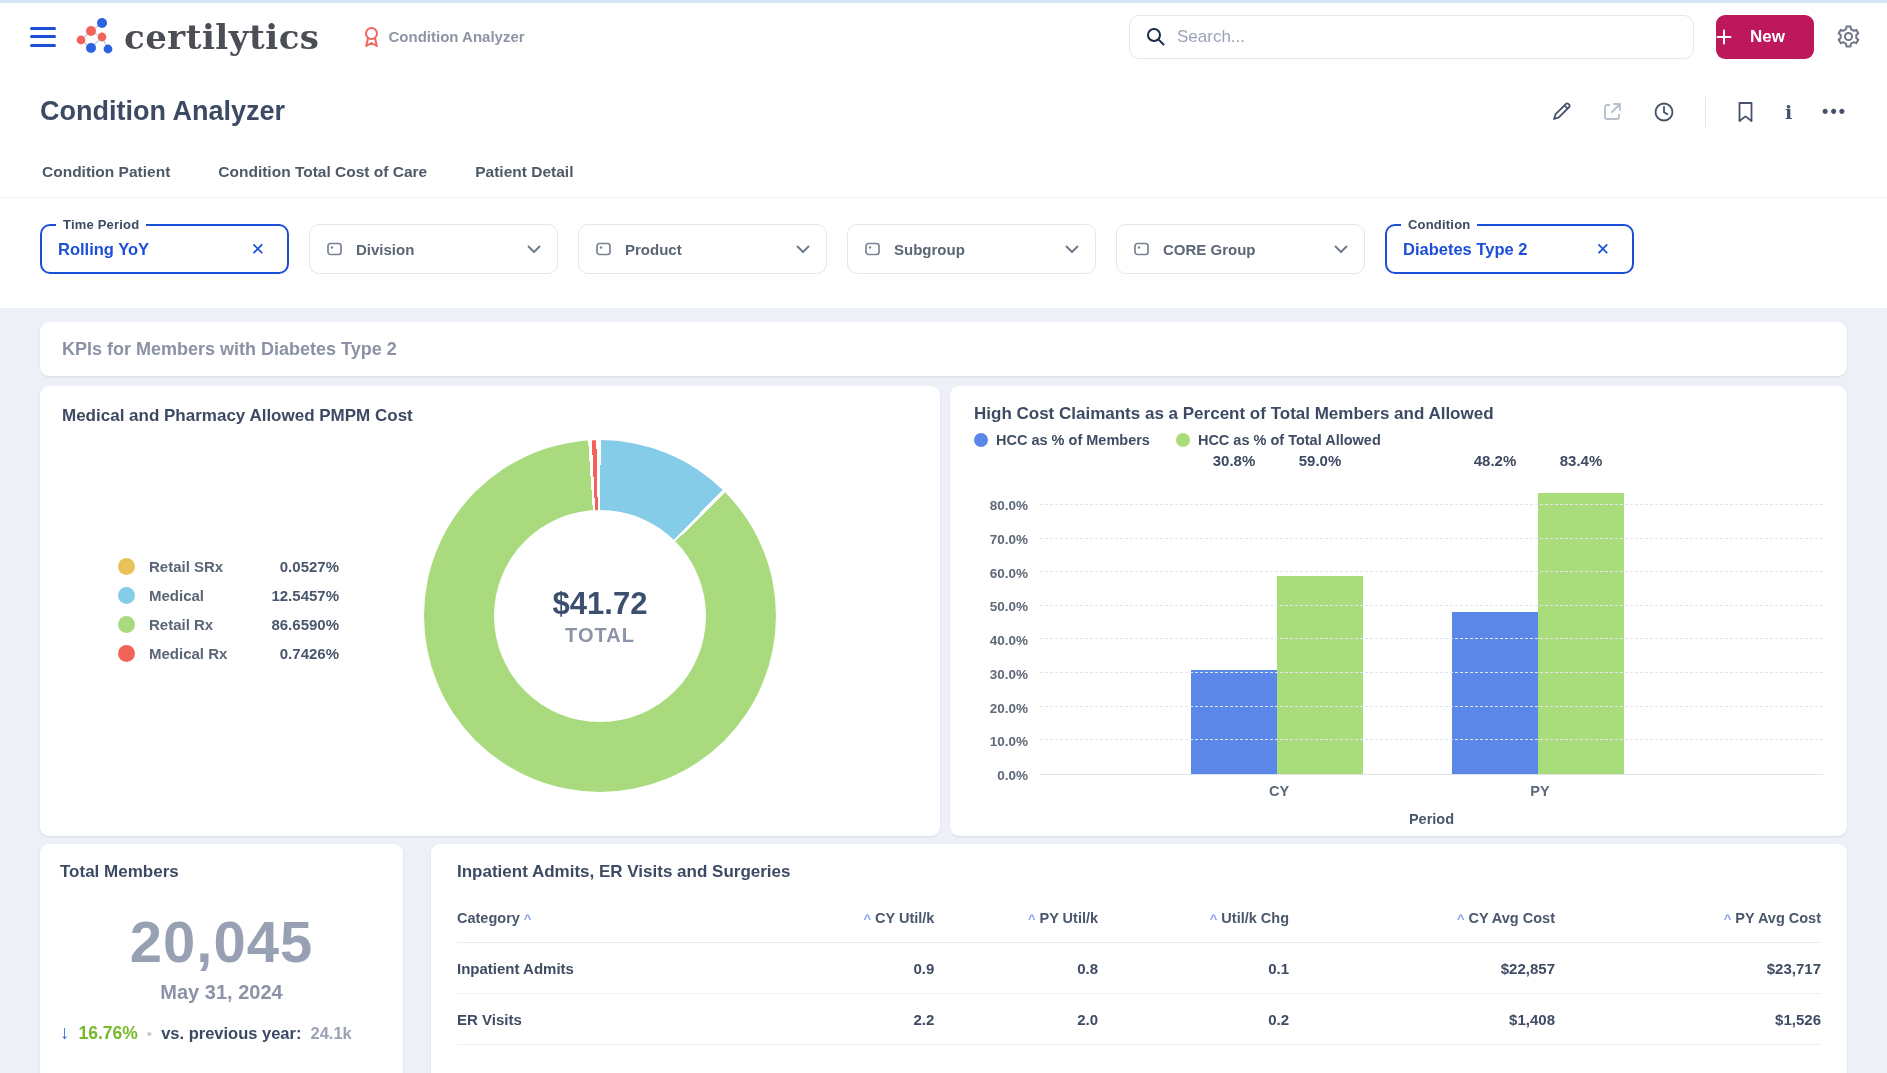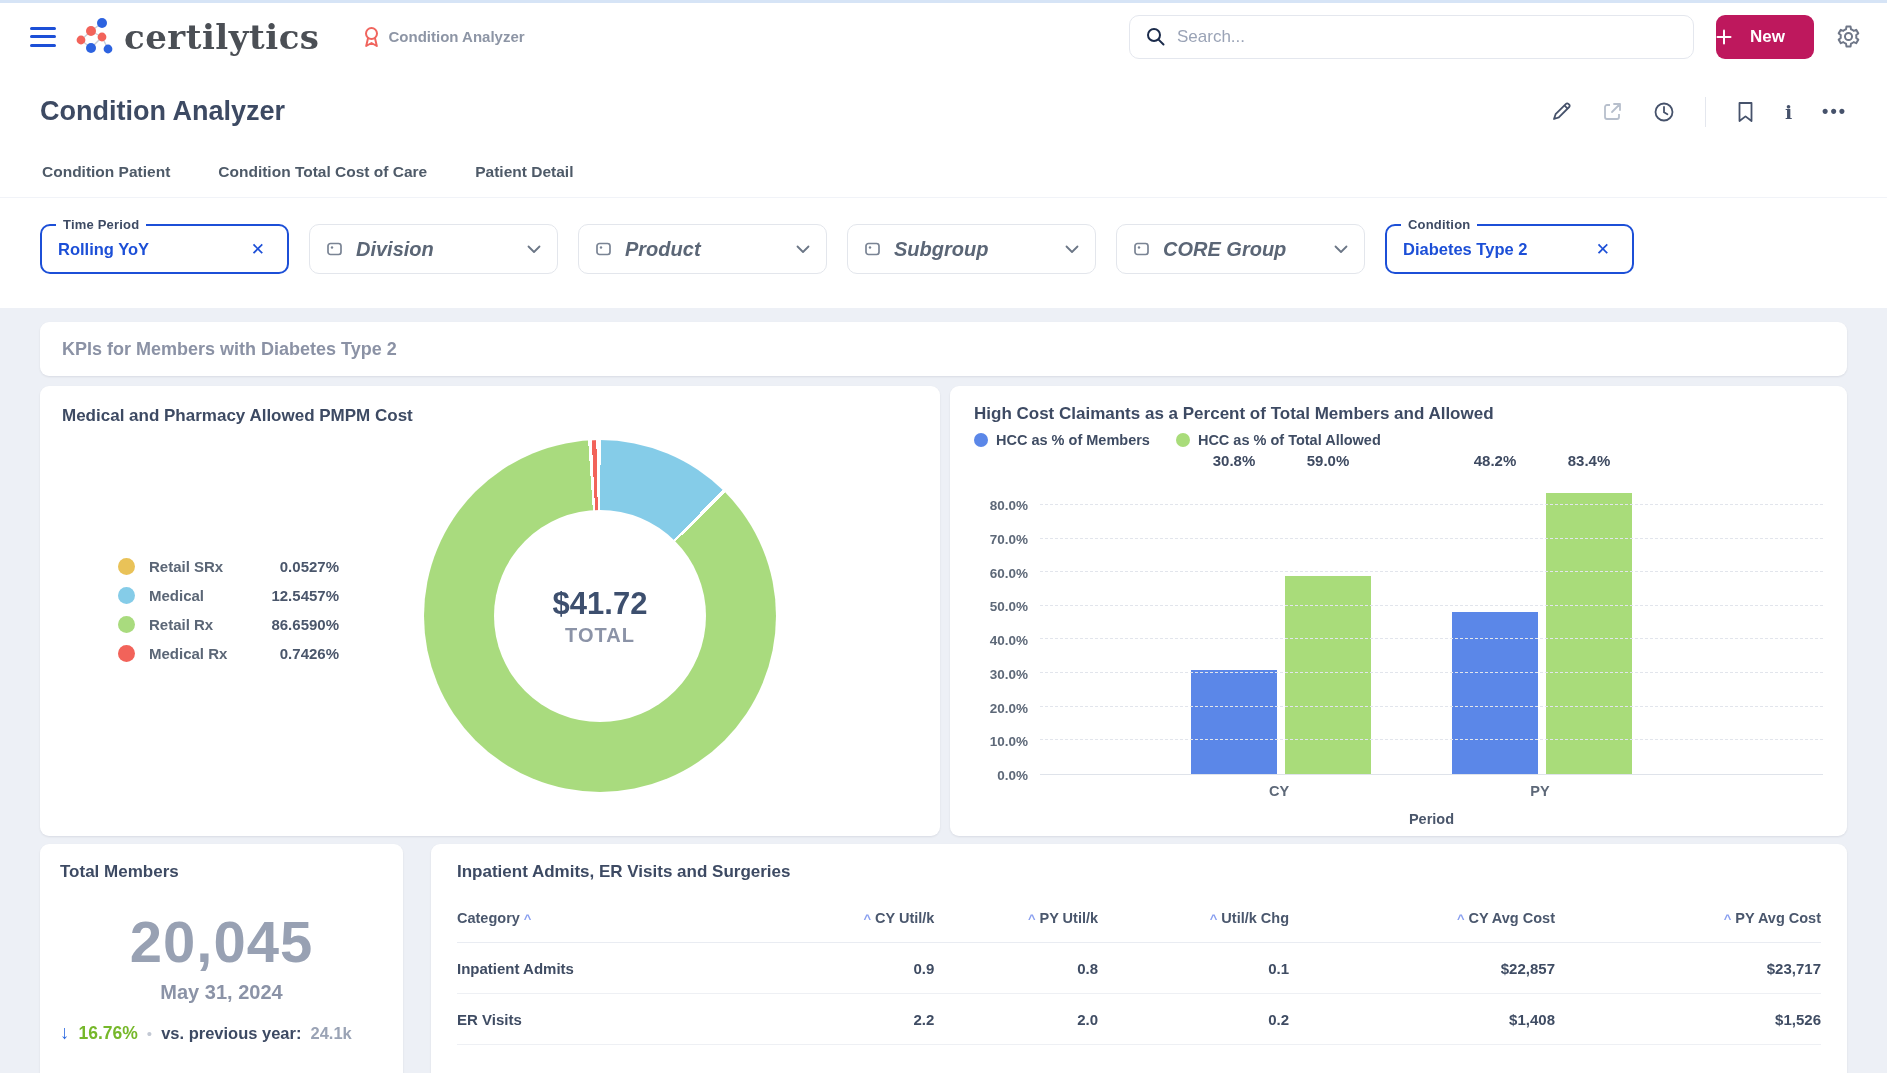--- a/index.html
+++ b/index.html
@@ -34,21 +34,21 @@
   .dots { font-size:18px; letter-spacing:2px; color:#46526b; font-weight:700; }
   .info-glyph { font-family:"DejaVu Serif",serif; font-size:19px; font-weight:700; }
 
   nav.tabs { display:flex; gap:44px; padding:0 40px; margin-top:30px; border-bottom:1px solid #f1f3f8; }
   .tab { font-size:15.5px; font-weight:700; color:#4e5a68; padding:6px 2px 13px; cursor:pointer; border-bottom:3px solid transparent; white-space:nowrap; }
   .tab.active { color:#1c4fd7; border-bottom-color:#1c4fd7; }
 
   .filters { display:flex; gap:20px; padding:26px 40px 0 40px; }
   .chip { position:relative; width:249px; height:50px; border-radius:10px; background:#fff; display:flex; align-items:center; padding:0 16px; cursor:pointer; }
   .chip.dropdown { border:1.5px solid #e3e6ec; color:#5b6676; gap:12px; }
-  .chip.dropdown .chip-value { font-size:20px; font-weight:600; color:#5b6676; flex:1;font-style:italic; }
+  .chip.dropdown .chip-value { font-size:15px; font-weight:600; color:#5b6676; flex:1; }
   .chip.selected { border:2px solid #1c4fd7; }
   .chip .float-label { position:absolute; top:-9px; left:14px; background:#fff; padding:0 7px; font-size:13px; font-weight:700; color:#3d4a63; letter-spacing:.2px; }
   .chip.selected .chip-value { font-size:16.5px; font-weight:700; color:#1c4fd7; flex:1; }
   .chip-x { background:none; border:none; color:#1c4fd7; font-size:17px; cursor:pointer; line-height:1; padding:2px 6px; }
 
   
   main { padding:14px 40px 0 40px; }
   .card { background:#fff; border-radius:9px; box-shadow:0 1px 2px rgba(16,24,40,.05), 0 1px 3px rgba(16,24,40,.04); }
   .kpi-banner { height:54px; display:flex; align-items:center; padding:0 22px; }
   .kpi-banner-text { font-size:18px; font-weight:700; color:#8b92a5; }
@@ -72,21 +72,21 @@
   .bar-legend { display:flex; align-items:center; gap:26px; margin-top:8px; }
   .bl-item { display:flex; align-items:center; gap:8px; }
   .bl-dot { width:14px; height:14px; border-radius:50%; }
   .bl-label { font-size:14.5px; font-weight:700; color:#3f4c63; }
 
   .bar-chart { display:flex; margin-top:30px; }
   .y-axis { position:relative; width:66px; height:297px; }
   .ytick { position:absolute; right:12px; font-size:13.5px; font-weight:600; color:#5d6878; }
   .plot-area { position:relative; flex:1; height:297px; border-bottom:1px solid #dfe3ea; }
   .gridline { position:absolute; left:0; right:0; border-top:1px dashed #e2e5ec; }
-  .bargroup { position:absolute; bottom:0; width:175px; display:flex; gap:8px; align-items:flex-end; height:100%; }
+  .bargroup { position:absolute; bottom:0; width:175px; display:flex; gap:0; align-items:flex-end; height:100%; }
   .bargroup.g1 { left:151px; } .bargroup.g2 { left:412px; }
   .bar-wrap { position:relative; width:86px; height:100%; display:flex; align-items:flex-end; }
   .bar { width:86px; }
   .bar-val { position:absolute; top:0; left:50%; transform:translate(-50%,-26px); font-size:15px; font-weight:700; color:#3e4a61; white-space:nowrap; }
   .x-labels { position:relative; height:26px; margin-left:66px; }
   .xtick { position:absolute; top:8px; transform:translateX(-50%); font-size:14.5px; font-weight:600; color:#5d6878; }
   .x-title { margin-left:66px; text-align:center; font-size:14.5px; font-weight:700; color:#4a566b; padding-top:10px; }
 
   .row3 { display:flex; gap:28px; margin-top:8px; }
   .members-card { width:363px; height:240px; padding:18px 20px; display:flex; flex-direction:column; }

